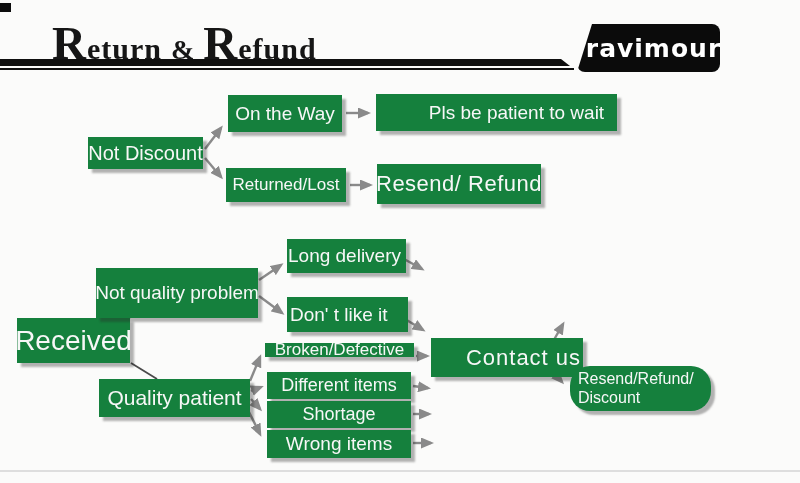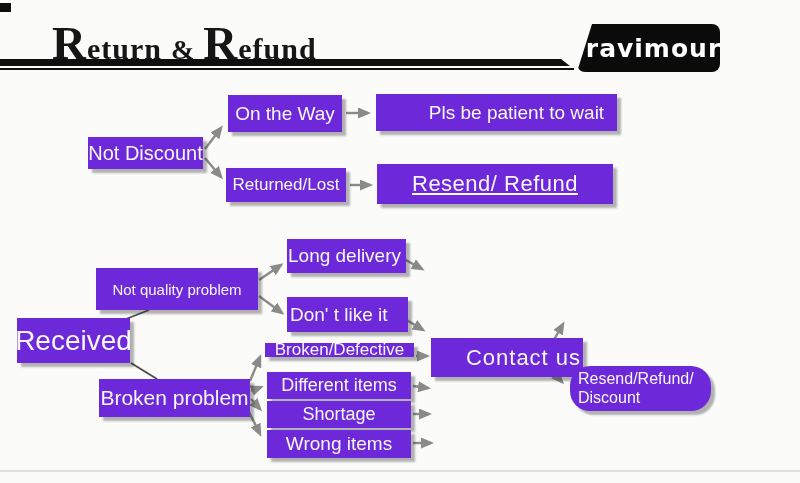--- a/index.html
+++ b/index.html
@@ -14,21 +14,21 @@
   .title .amp{font-size:28px;}
   .rule-thick{position:absolute;left:0;top:59px;width:570px;height:7px;background:#0f0f0f;
               clip-path:polygon(0 0,calc(100% - 9px) 0,100% 100%,0 100%);}
   .rule-thin{position:absolute;left:0;top:68px;width:574px;height:2px;background:#0f0f0f;}
   .logo{position:absolute;left:577px;top:24px;width:143px;height:48px;background:#0b0b0b;
         border-radius:8px;clip-path:polygon(15px 0,100% 0,100% 100%,0 100%);
         display:flex;align-items:center;justify-content:center;}
   .logo span{color:#fff;font-family:"DejaVu Sans",sans-serif;font-weight:bold;font-size:25px;
              letter-spacing:1px;padding-left:10px;}
   
-  .node{position:absolute;background:#6d28d9;color:#f7f7f7;display:flex;align-items:center;
+  .node{position:absolute;background:#15803d;color:#f7f7f7;display:flex;align-items:center;
         justify-content:center;box-shadow:4px 4px 2px rgba(40,40,40,0.35);white-space:nowrap;
         overflow:hidden;}
   .node.left{justify-content:flex-start;}
   .twoline{flex-direction:column;align-items:flex-start;justify-content:center;
            padding-left:8px;line-height:1.15;border-radius:20px;}
   .svgwrap{position:absolute;left:0;top:0;width:800px;height:483px;pointer-events:none;}
   .bottom-line{position:absolute;left:0;top:470px;width:800px;height:2px;background:#dedede;}
 </style>
 </head>
 <body>
@@ -78,25 +78,25 @@
     <g stroke="#4a4a4a" stroke-width="1.8" fill="none">
       <path d="M126,319 L149,310"></path>
       <path d="M131,363 L157,379"></path>
     </g>
   </svg>
 
   <div class="node" style="left:88px;top:137px;width:115px;height:32px;font-size:20px;">Not Discount</div>
   <div class="node" style="left:228px;top:95px;width:114px;height:37px;font-size:19px;">On the Way</div>
   <div class="node" style="left:376px;top:94px;width:201px;height:37px;font-size:19px;padding-left:40px;">Pls be patient to wait</div>
   <div class="node" style="left:226px;top:168px;width:120px;height:34px;font-size:17px;">Returned/Lost</div>
-  <div class="node" style="left:377px;top:164px;width:236px;height:40px;font-size:22px;letter-spacing:0.5px;text-decoration:underline;">Resend/ Refund</div>
+  <div class="node" style="left:377px;top:164px;width:164px;height:40px;font-size:22px;letter-spacing:0.5px;">Resend/ Refund</div>
 
   <div class="node" style="left:17px;top:318px;width:113px;height:45px;font-size:28px;">Received</div>
-  <div class="node" style="left:96px;top:268px;width:162px;height:42px;font-size:15px;">Not quality problem</div>
-  <div class="node" style="left:99px;top:379px;width:151px;height:38px;font-size:21px;">Broken problem</div>
+  <div class="node" style="left:96px;top:268px;width:162px;height:50px;font-size:19px;">Not quality problem</div>
+  <div class="node" style="left:99px;top:379px;width:151px;height:38px;font-size:21px;">Quality patient</div>
   <div class="node left" style="left:287px;top:239px;width:118px;height:34px;font-size:19px;padding-left:1px;">Long delivery</div>
   <div class="node left" style="left:287px;top:297px;width:118px;height:35px;font-size:19px;padding-left:3px;">Don' t like it</div>
   <div class="node" style="left:265px;top:343px;width:149px;height:14px;font-size:17px;">Broken/Defective</div>
   <div class="node" style="left:267px;top:372px;width:144px;height:27px;font-size:18px;">Different items</div>
   <div class="node" style="left:267px;top:401px;width:144px;height:27px;font-size:18px;">Shortage</div>
   <div class="node" style="left:267px;top:430px;width:144px;height:28px;font-size:19px;">Wrong items</div>
   <div class="node" style="left:431px;top:338px;width:119px;height:39px;font-size:22px;letter-spacing:1px;padding-left:33px;">Contact us</div>
   <div class="node twoline" style="left:570px;top:366px;width:133px;height:45px;font-size:16px;">
     <span>Resend/Refund/</span>
     <span>Discount</span>

